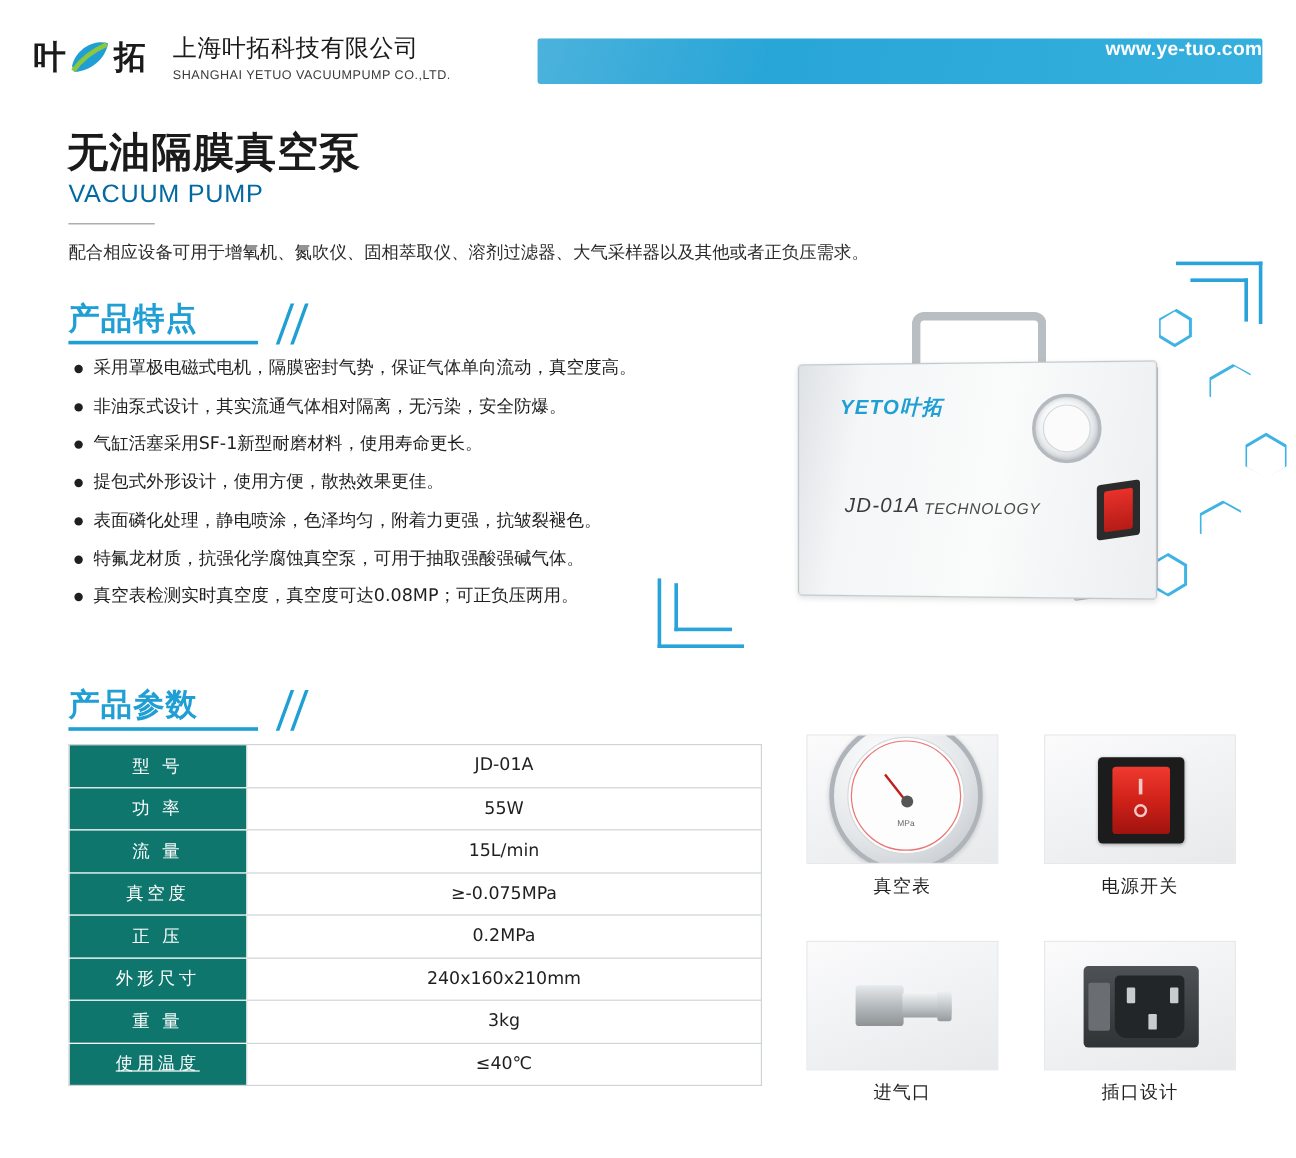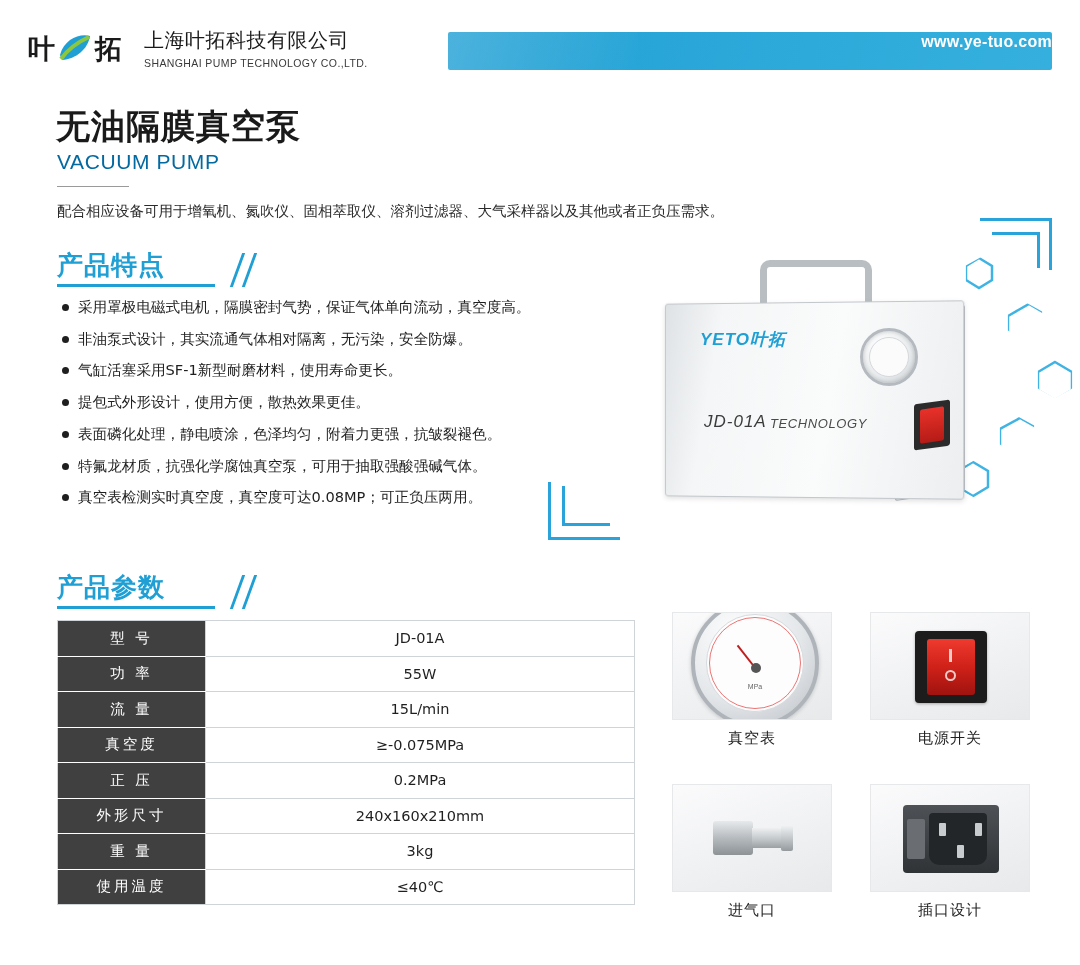--- a/index.html
+++ b/index.html
@@ -309,29 +309,29 @@
     font-family: "DejaVu Sans", sans-serif;
   }
   .param-table td {
     height: 35.5px;
     border: 1px solid #cfd4d8;
     font-size: 14.5px;
     vertical-align: middle;
   }
   .param-table td.k {
     width: 148px;
-    background: #404040;
+    background: #0f766e;
     color: #ffffff;
     text-align: center;
     letter-spacing: 3px;
     border-color: #ffffff #cfd4d8 #ffffff #cfd4d8;
     border-left-color: #cfd4d8;
   }
   .param-table tr:first-child td.k { border-top-color: #cfd4d8; }
-  .param-table tr:last-child td.k  { border-bottom-color: #cfd4d8; }
+  .param-table tr:last-child td.k  { border-bottom-color: #cfd4d8; text-decoration: underline; }
   .param-table td.v {
     text-align: center;
     color: #1f1f1f;
     background: #fff;
   }
 
   
   .acc-grid {
     position: absolute;
     left: 672px; top: 612px;
@@ -507,21 +507,21 @@
         <span class="logo-leaf">
           <svg width="34" height="30" viewBox="0 0 34 30">
             <path d="M2 22 C6 6, 22 0, 32 3 C30 16, 18 26, 4 27 Z" fill="#1f9fd4"></path>
             <path d="M3 26 C10 16, 20 9, 31 4" stroke="#8dc63f" stroke-width="4" fill="none"></path>
           </svg>
         </span>
         <span class="logo-char">拓</span>
       </div>
       <div class="logo-text">
         <div class="logo-cn">上海叶拓科技有限公司</div>
-        <div class="logo-en">SHANGHAI  PUMP  TECHNOLOGY  CO.,LTD.</div>
+        <div class="logo-en">SHANGHAI  YETUO  VACUUMPUMP  CO.,LTD.</div>
       </div>
     </div>
     <div class="header-bar"></div>
     <div class="header-url">www.ye-tuo.com</div>
   </div>
 
   <div class="title-cn">无油隔膜真空泵</div>
   <div class="title-en">VACUUM PUMP</div>
   <div class="title-rule"></div>
   <div class="subtitle">配合相应设备可用于增氧机、氮吹仪、固相萃取仪、溶剂过滤器、大气采样器以及其他或者正负压需求。</div>

